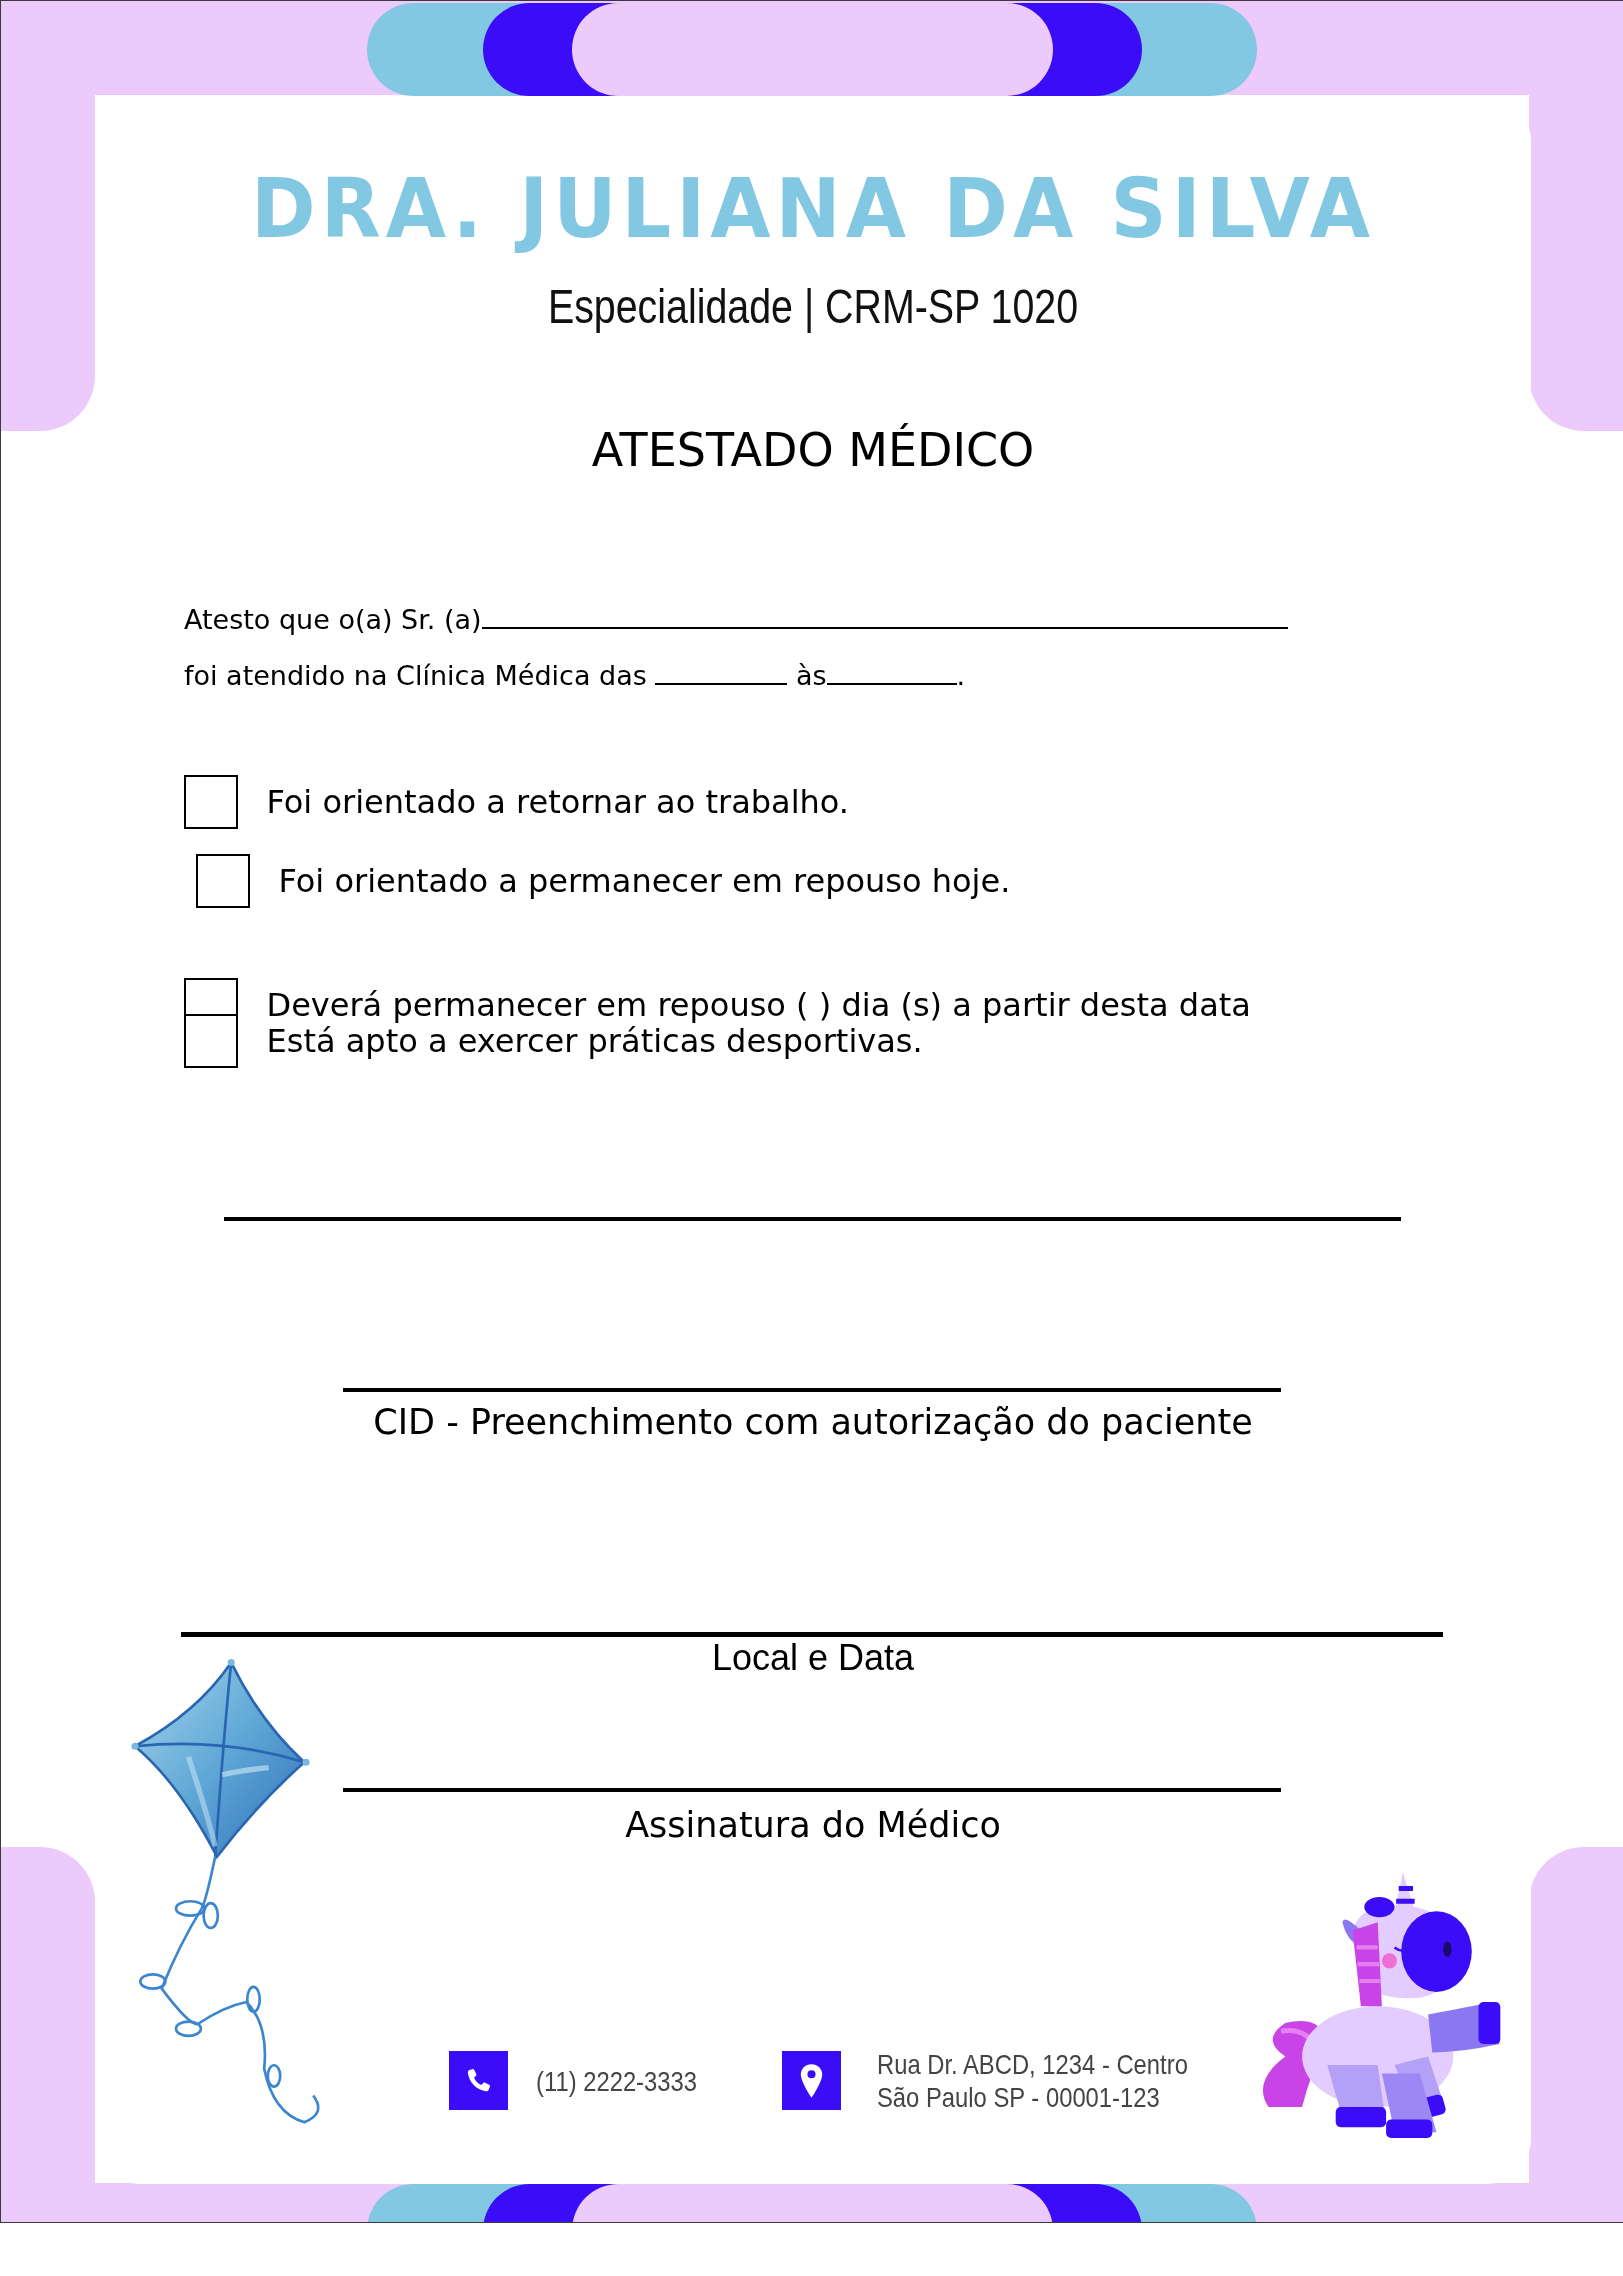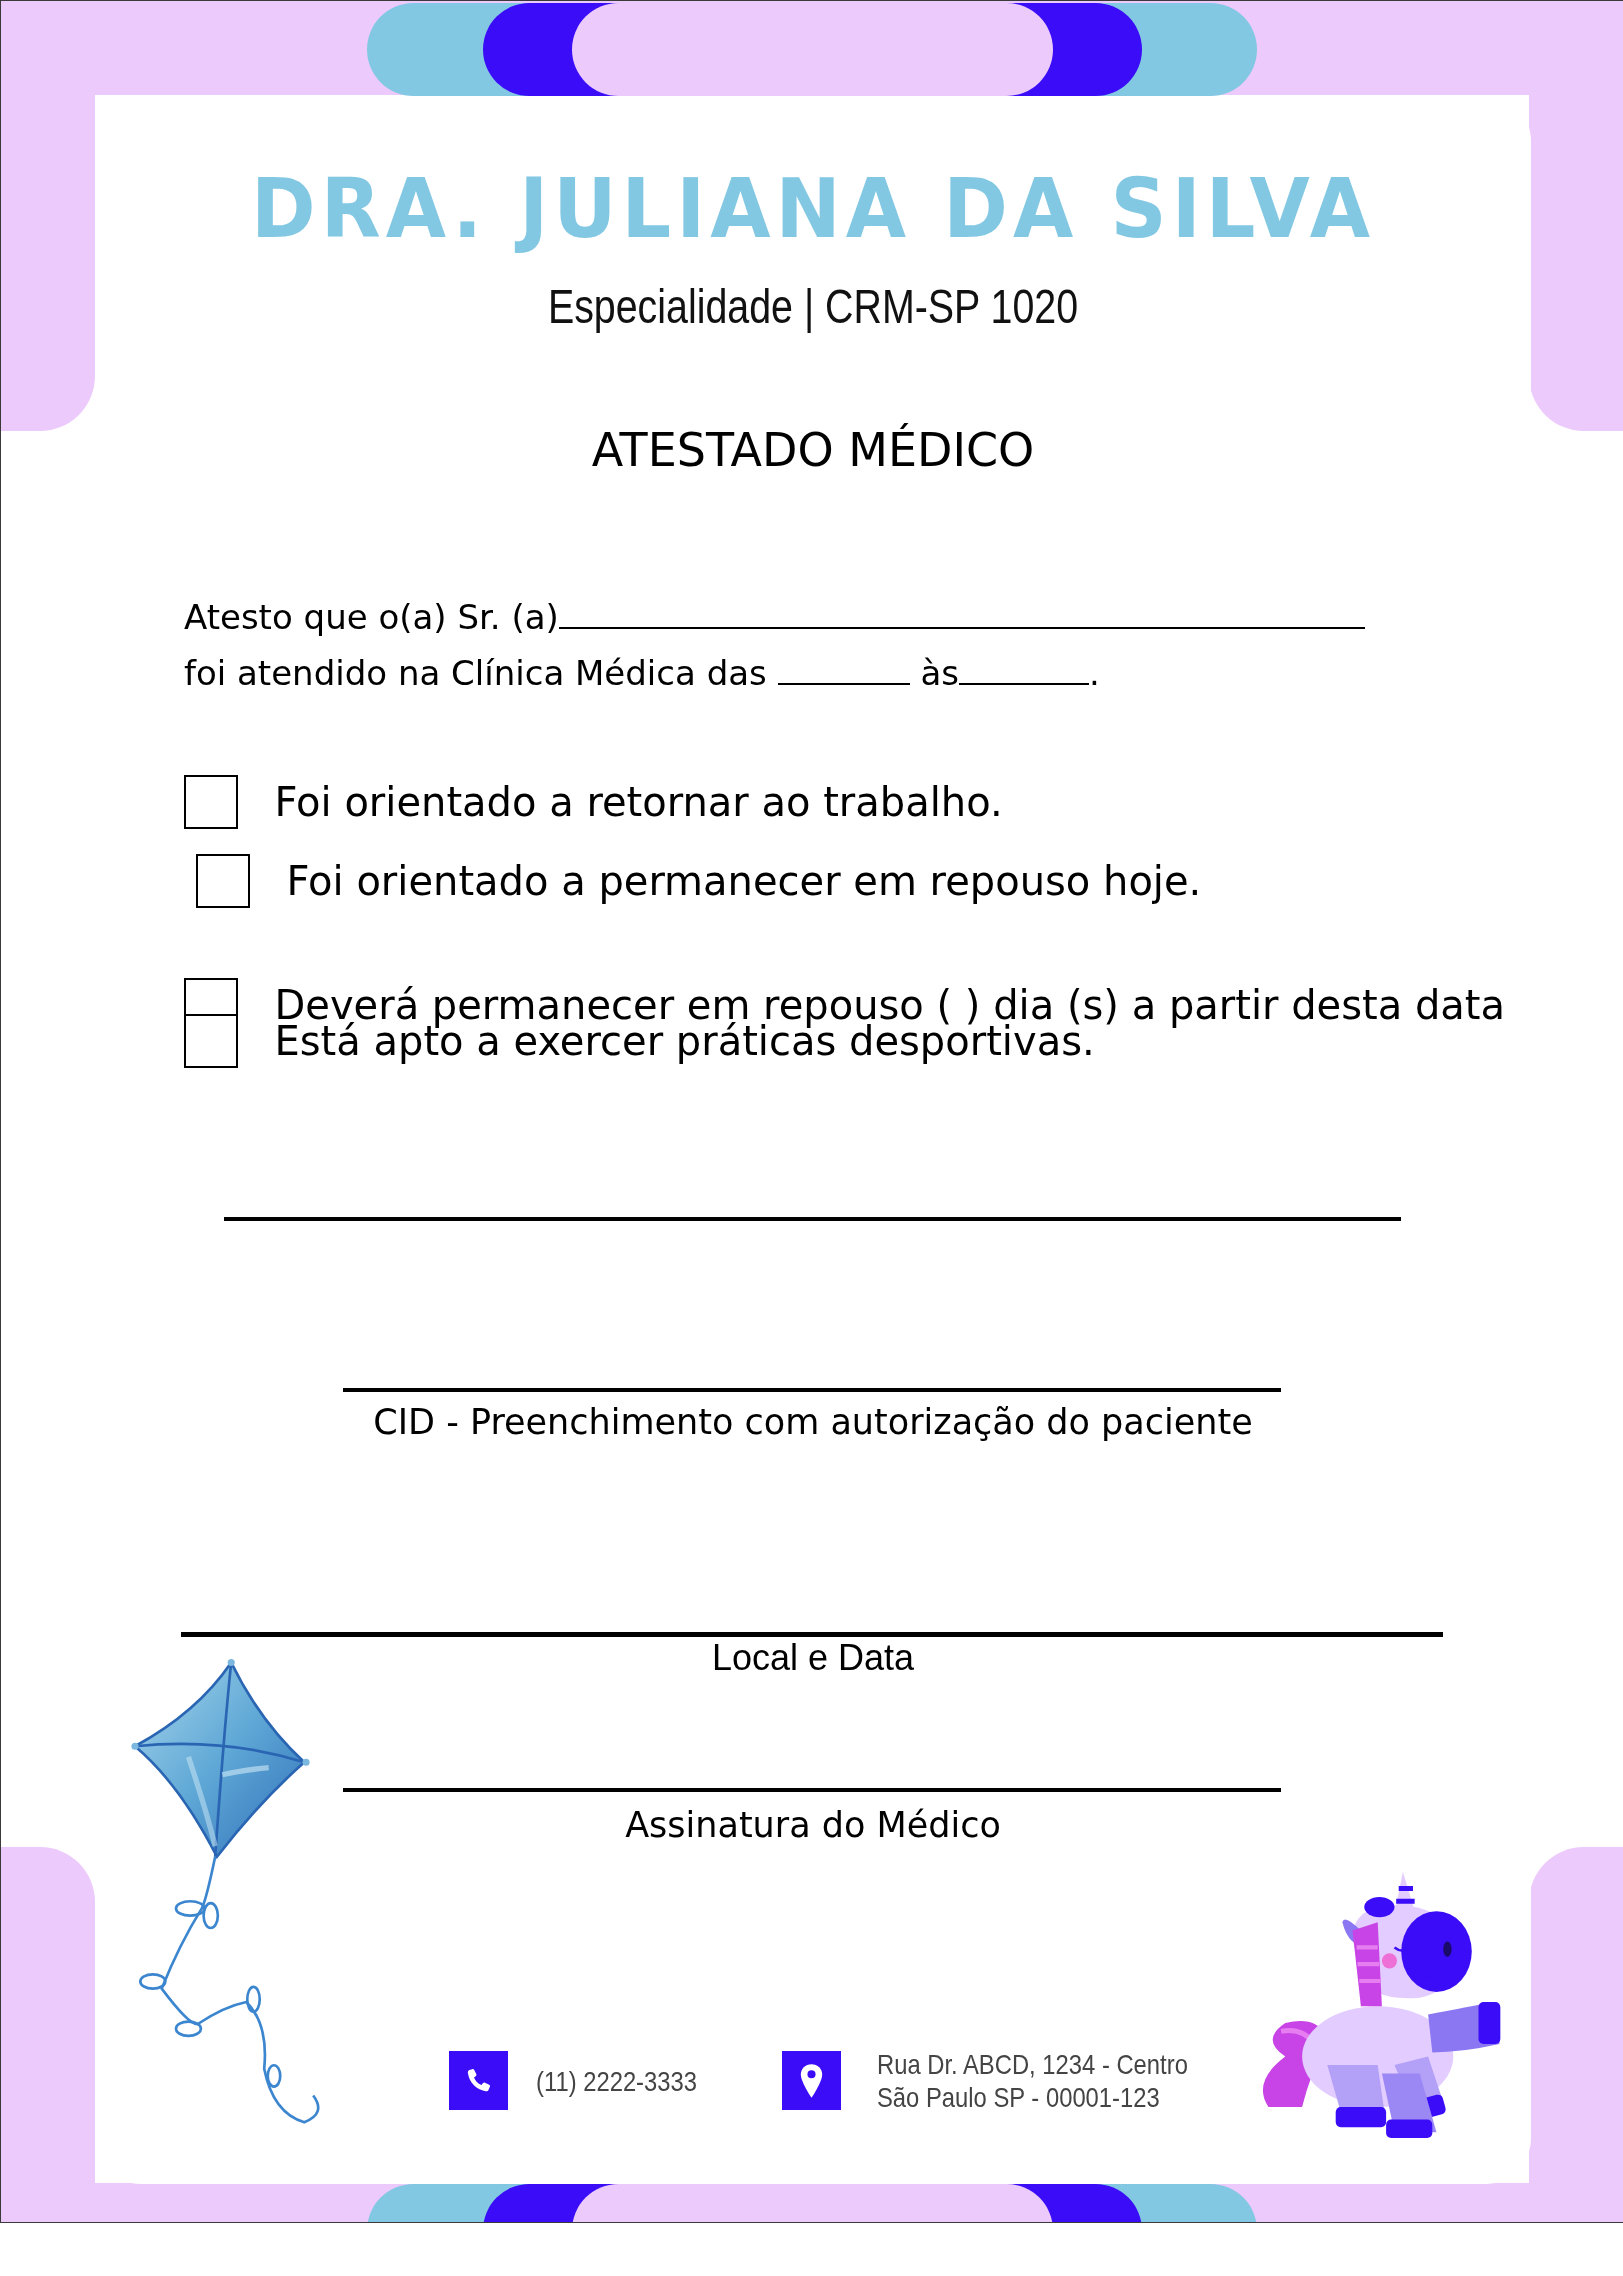--- a/index.html
+++ b/index.html
@@ -37,31 +37,31 @@
     .doctor-name { position: absolute; left: 0; width: 1624px; top: 160px; text-align: center;
       font-family: "DejaVu Sans", sans-serif; font-weight: bold; font-size: 82px;
       letter-spacing: 5.3px; color: #83c8e3; transform: scaleX(0.95); }
     .specialty { position: absolute; left: 0; width: 1624px; top: 278px; text-align: center;
       font-family: "Liberation Sans", sans-serif; font-size: 48px; color: #111;
       font-weight: normal; transform: scaleX(0.82); }
 
     .doc-title { position: absolute; left: 0; width: 1624px; top: 422px; text-align: center;
       font-family: "DejaVu Sans", sans-serif; font-size: 46px; color: #000; }
 
-    .body-line { position: absolute; left: 183px; font-size: 34px; white-space: nowrap; }
+    .body-line { position: absolute; left: 183px; font-size: 27px; white-space: nowrap; }
     .l1 { top: 592px; }
     .l2 { top: 648px; }
     .uline { display: inline-block; border-bottom: 2.7px solid #000; height: 34px; vertical-align: baseline; }
     .blank-name { width: 806px; }
     .blank-time { width: 132px; }
     .blank-time2 { width: 130px; }
 
     .check-row { position: absolute; left: 183px; height: 55px; display: flex; align-items: center; }
     .checkbox { width: 50px; height: 50px; border: 2.7px solid #000; box-sizing: content-box; margin-right: 28.5px; background: #fff; }
-    .check-label { font-size: 40px; white-space: nowrap; margin-left: 8px; }
+    .check-label { font-size: 32px; white-space: nowrap; }
     .r1 { top: 773px; }
     .r2 { top: 852px; padding-left: 12px; }
     .r3 { top: 976px; align-items: center; }
     .r4 { top: 1012px; }
 
     .hline { position: absolute; background: #000; }
     .h-obs { left: 223px; top: 1216px; width: 1177px; height: 3.6px; }
     .h-cid { left: 342px; top: 1387px; width: 938px; height: 3.6px; }
     .h-local { left: 180px; top: 1631px; width: 1262px; height: 4.5px; }
     .h-sign { left: 342px; top: 1787px; width: 938px; height: 3.6px; }

